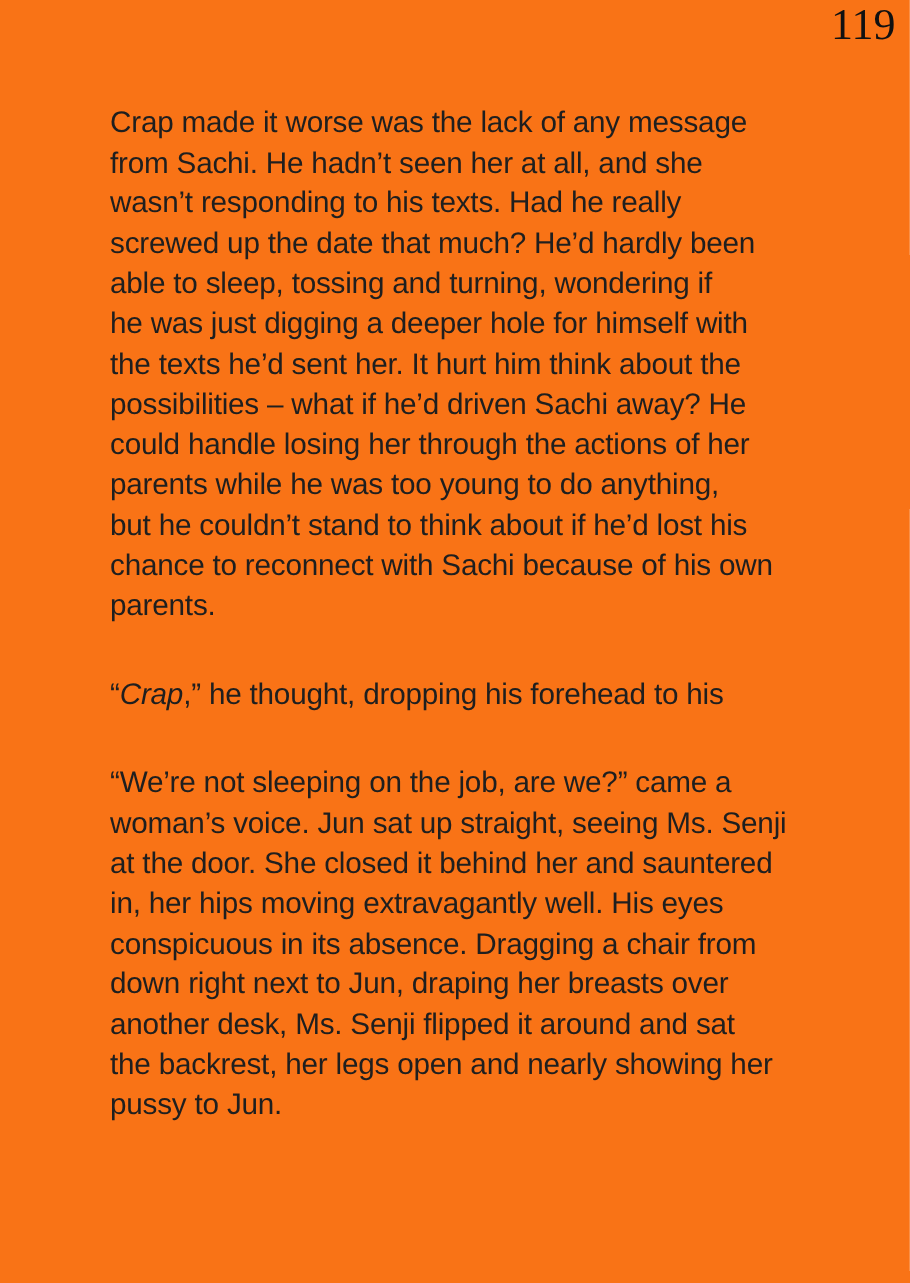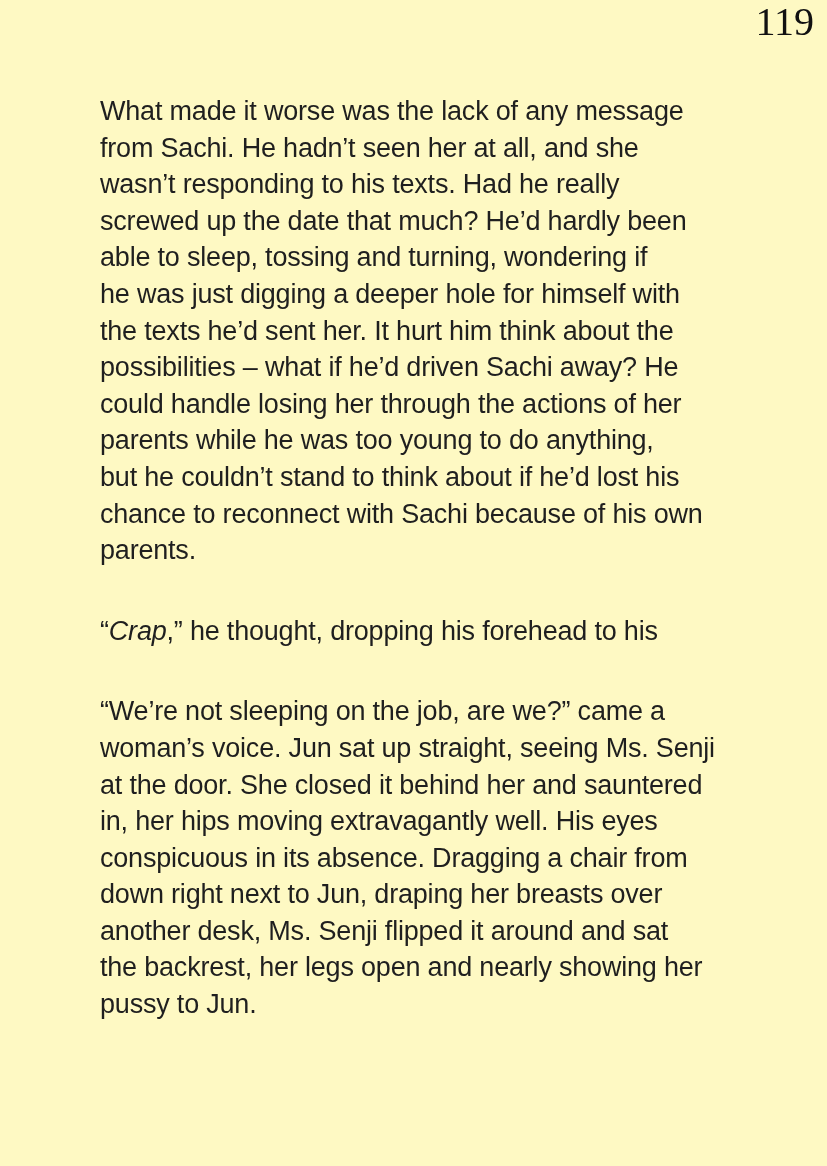--- a/index.html
+++ b/index.html
@@ -10,21 +10,21 @@
     width: 827px;
     height: 1166px;
     background: #ffffff;
     position: relative;
     overflow: hidden;
     font-family: "Liberation Sans", "DejaVu Sans", sans-serif;
   }
   .page {
     position: absolute;
     inset: 0;
-    background: #fef9c3;
+    background: #f97316;
     padding-left: 48px;
   }
   .page-number {
     position: absolute;
     top: 2px;
     right: 13px;
     font-family: "Liberation Serif", "DejaVu Serif", serif;
     font-size: 40px;
     line-height: 1.0;
     color: #111111;
@@ -52,21 +52,21 @@
     font-style: italic;
   }
 </style>
 </head>
 <body>
 
 <div class="page">
   <div class="page-number">119</div>
   <div class="page-body">
       <div class="paragraph">
-        <div class="text-line"><span>What made it worse was the lack of any message</span></div>
+        <div class="text-line"><span>Crap made it worse was the lack of any message</span></div>
         <div class="text-line"><span>from Sachi. He hadn’t seen her at all, and she</span></div>
         <div class="text-line"><span>wasn’t responding to his texts. Had he really</span></div>
         <div class="text-line"><span>screwed up the date that much? He’d hardly been</span></div>
         <div class="text-line"><span>able to sleep, tossing and turning, wondering if</span></div>
         <div class="text-line"><span>he was just digging a deeper hole for himself with</span></div>
         <div class="text-line"><span>the texts he’d sent her. It hurt him think about the</span></div>
         <div class="text-line"><span>possibilities – what if he’d driven Sachi away? He</span></div>
         <div class="text-line"><span>could handle losing her through the actions of her</span></div>
         <div class="text-line"><span>parents while he was too young to do anything,</span></div>
         <div class="text-line"><span>but he couldn’t stand to think about if he’d lost his</span></div>

